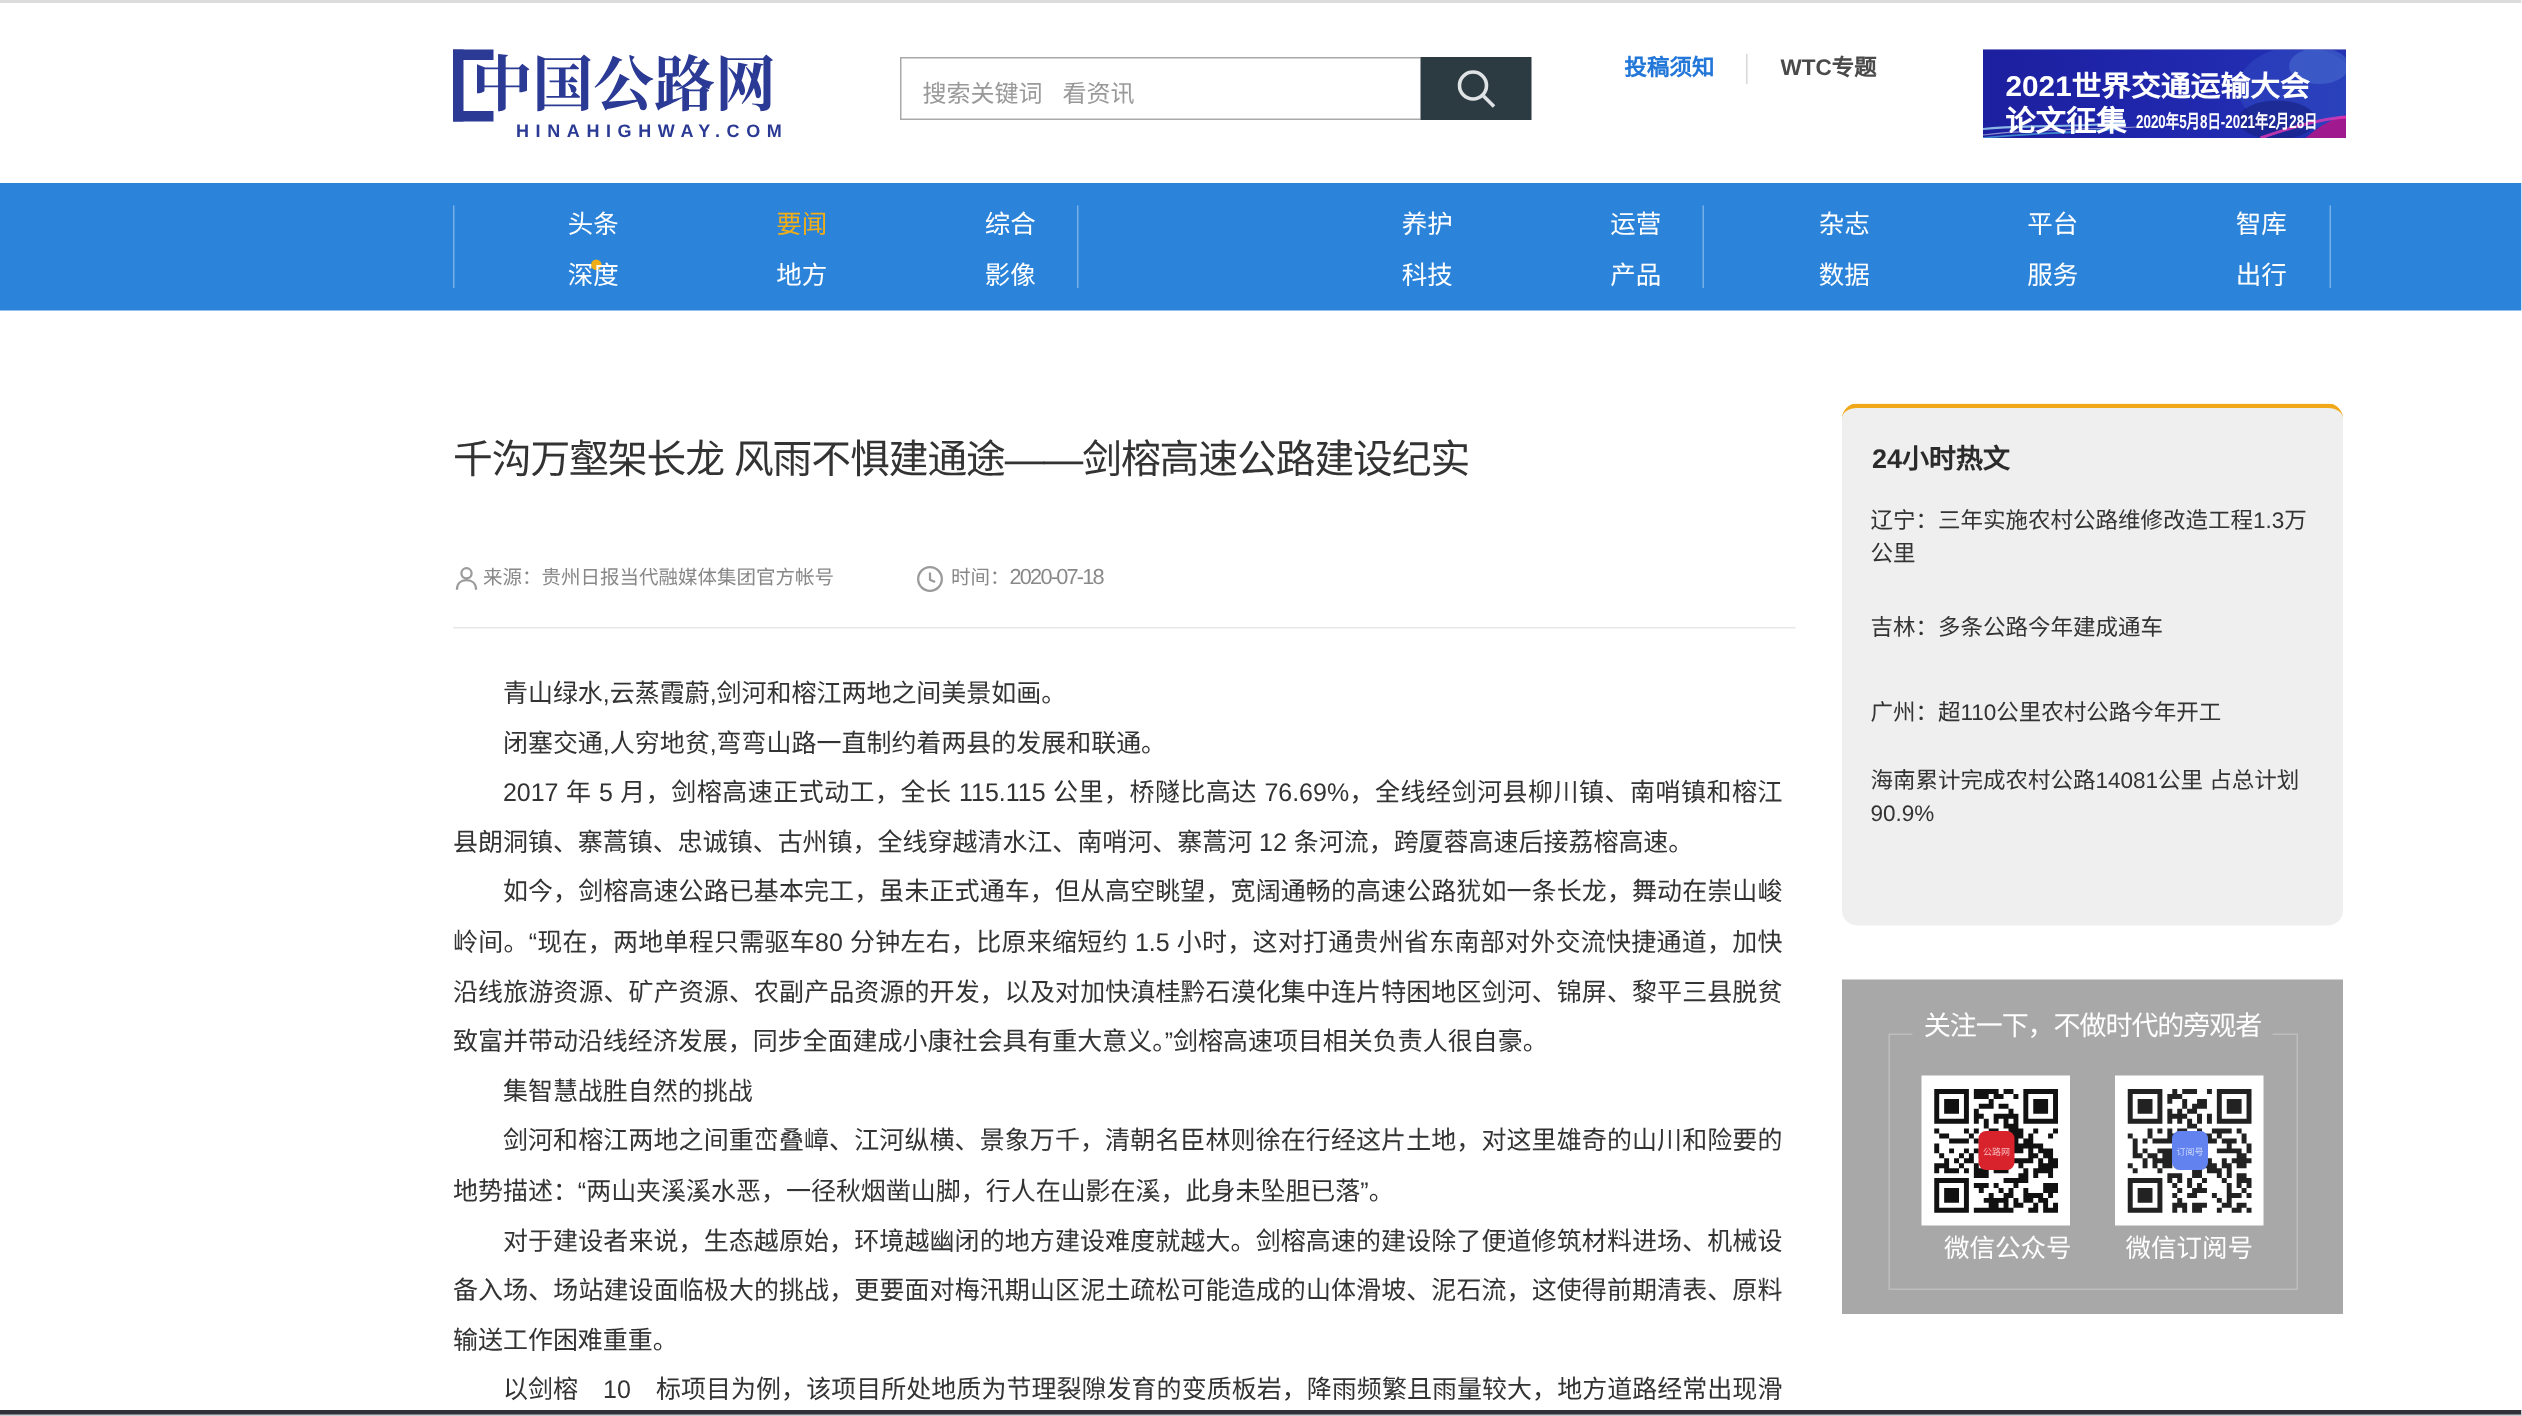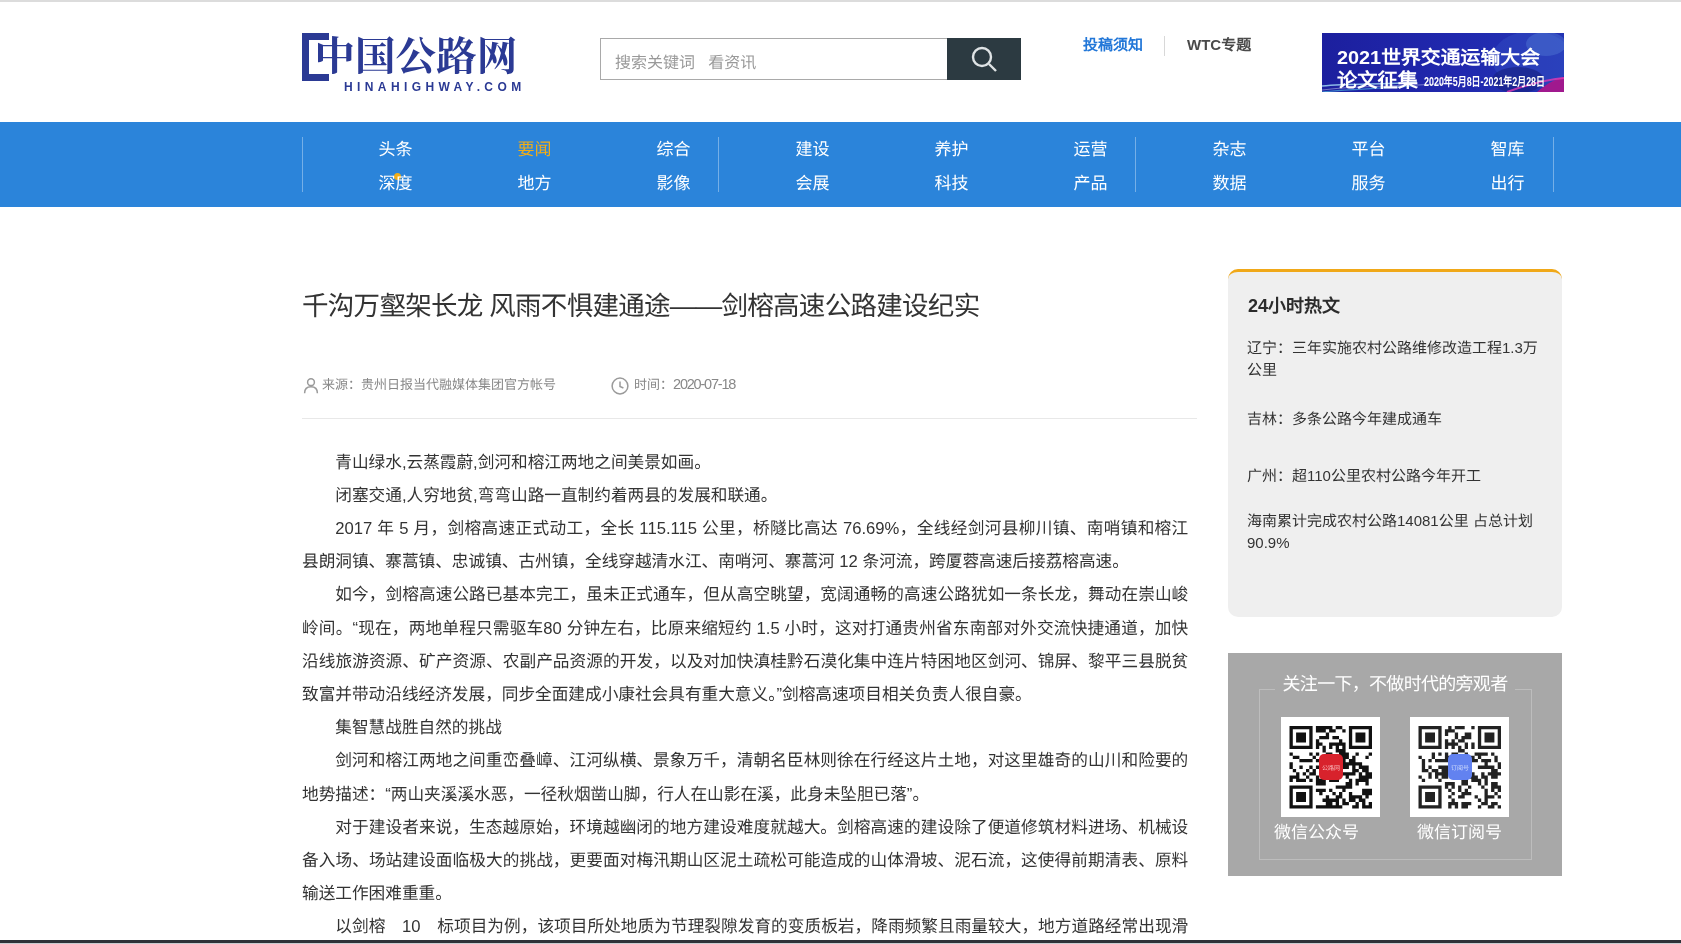--- a/index.html
+++ b/index.html
@@ -125,24 +125,20 @@
       <div>深度</div>
     </div>
   <div class="navcol" style="left:580px;">
       <div class="nr1">综合</div>
       <div>影像</div>
     </div>
   <div class="navcol" style="left:441px;">
       <div class="nr1 active">要闻</div>
       <div>地方</div>
     </div>
-  <div class="navcol" style="left:719px;">
-      <div class="nr1">建设</div>
-      <div>会展</div>
-    </div>
   <div class="navcol" style="left:858px;">
       <div class="nr1">养护</div>
       <div>科技</div>
     </div>
   <div class="navcol" style="left:997px;">
       <div class="nr1">运营</div>
       <div>产品</div>
     </div>
   <div class="navcol" style="left:1136px;">
       <div class="nr1">杂志</div>
@@ -206,17 +202,17 @@
   </div>
   <div class="qr" style="left:182px;">
     <svg width="99" height="100" viewBox="0 0 99 100">
         <g transform="translate(8.5,9)">
           <path d="M0.0 0.0h23.1v3.3h-23.1zM29.7 0.0h3.3v3.3h-3.3zM36.3 0.0h9.9v3.3h-9.9zM52.8 0.0h3.3v3.3h-3.3zM59.4 0.0h23.1v3.3h-23.1zM0.0 3.3h3.3v3.3h-3.3zM19.8 3.3h3.3v3.3h-3.3zM26.4 3.3h9.9v3.3h-9.9zM59.4 3.3h3.3v3.3h-3.3zM79.2 3.3h3.3v3.3h-3.3zM0.0 6.6h3.3v3.3h-3.3zM6.6 6.6h9.9v3.3h-9.9zM19.8 6.6h3.3v3.3h-3.3zM26.4 6.6h3.3v3.3h-3.3zM36.3 6.6h3.3v3.3h-3.3zM46.2 6.6h6.6v3.3h-6.6zM59.4 6.6h3.3v3.3h-3.3zM66.0 6.6h9.9v3.3h-9.9zM79.2 6.6h3.3v3.3h-3.3zM0.0 9.9h3.3v3.3h-3.3zM6.6 9.9h9.9v3.3h-9.9zM19.8 9.9h3.3v3.3h-3.3zM36.3 9.9h3.3v3.3h-3.3zM42.9 9.9h9.9v3.3h-9.9zM59.4 9.9h3.3v3.3h-3.3zM66.0 9.9h9.9v3.3h-9.9zM79.2 9.9h3.3v3.3h-3.3zM0.0 13.2h3.3v3.3h-3.3zM6.6 13.2h9.9v3.3h-9.9zM19.8 13.2h3.3v3.3h-3.3zM26.4 13.2h3.3v3.3h-3.3zM33.0 13.2h3.3v3.3h-3.3zM39.6 13.2h6.6v3.3h-6.6zM59.4 13.2h3.3v3.3h-3.3zM66.0 13.2h9.9v3.3h-9.9zM79.2 13.2h3.3v3.3h-3.3zM0.0 16.5h3.3v3.3h-3.3zM19.8 16.5h3.3v3.3h-3.3zM26.4 16.5h13.2v3.3h-13.2zM46.2 16.5h3.3v3.3h-3.3zM52.8 16.5h3.3v3.3h-3.3zM59.4 16.5h3.3v3.3h-3.3zM79.2 16.5h3.3v3.3h-3.3zM0.0 19.8h23.1v3.3h-23.1zM26.4 19.8h3.3v3.3h-3.3zM33.0 19.8h3.3v3.3h-3.3zM39.6 19.8h3.3v3.3h-3.3zM46.2 19.8h3.3v3.3h-3.3zM52.8 19.8h3.3v3.3h-3.3zM59.4 19.8h23.1v3.3h-23.1zM39.6 23.1h6.6v3.3h-6.6zM13.2 26.4h3.3v3.3h-3.3zM19.8 26.4h3.3v3.3h-3.3zM26.4 26.4h3.3v3.3h-3.3zM33.0 26.4h6.6v3.3h-6.6zM46.2 26.4h3.3v3.3h-3.3zM56.1 26.4h13.2v3.3h-13.2zM72.6 26.4h3.3v3.3h-3.3zM0.0 29.7h3.3v3.3h-3.3zM13.2 29.7h3.3v3.3h-3.3zM26.4 29.7h6.6v3.3h-6.6zM36.3 29.7h3.3v3.3h-3.3zM42.9 29.7h3.3v3.3h-3.3zM49.5 29.7h6.6v3.3h-6.6zM59.4 29.7h3.3v3.3h-3.3zM75.9 29.7h3.3v3.3h-3.3zM3.3 33.0h3.3v3.3h-3.3zM9.9 33.0h3.3v3.3h-3.3zM16.5 33.0h13.2v3.3h-13.2zM36.3 33.0h3.3v3.3h-3.3zM46.2 33.0h3.3v3.3h-3.3zM52.8 33.0h6.6v3.3h-6.6zM62.7 33.0h9.9v3.3h-9.9zM75.9 33.0h3.3v3.3h-3.3zM3.3 36.3h3.3v3.3h-3.3zM33.0 36.3h6.6v3.3h-6.6zM46.2 36.3h3.3v3.3h-3.3zM66.0 36.3h3.3v3.3h-3.3zM79.2 36.3h3.3v3.3h-3.3zM3.3 39.6h3.3v3.3h-3.3zM9.9 39.6h3.3v3.3h-3.3zM19.8 39.6h9.9v3.3h-9.9zM33.0 39.6h3.3v3.3h-3.3zM46.2 39.6h6.6v3.3h-6.6zM59.4 39.6h16.5v3.3h-16.5zM79.2 39.6h3.3v3.3h-3.3zM3.3 42.9h6.6v3.3h-6.6zM13.2 42.9h6.6v3.3h-6.6zM23.1 42.9h16.5v3.3h-16.5zM42.9 42.9h6.6v3.3h-6.6zM72.6 42.9h6.6v3.3h-6.6zM9.9 46.2h3.3v3.3h-3.3zM16.5 46.2h13.2v3.3h-13.2zM39.6 46.2h3.3v3.3h-3.3zM46.2 46.2h3.3v3.3h-3.3zM52.8 46.2h3.3v3.3h-3.3zM62.7 46.2h3.3v3.3h-3.3zM69.3 46.2h13.2v3.3h-13.2zM0.0 49.5h3.3v3.3h-3.3zM9.9 49.5h3.3v3.3h-3.3zM16.5 49.5h3.3v3.3h-3.3zM23.1 49.5h6.6v3.3h-6.6zM33.0 49.5h6.6v3.3h-6.6zM46.2 49.5h13.2v3.3h-13.2zM62.7 49.5h6.6v3.3h-6.6zM72.6 49.5h6.6v3.3h-6.6zM3.3 52.8h3.3v3.3h-3.3zM19.8 52.8h3.3v3.3h-3.3zM42.9 52.8h6.6v3.3h-6.6zM52.8 52.8h9.9v3.3h-9.9zM66.0 52.8h3.3v3.3h-3.3zM26.4 56.1h9.9v3.3h-9.9zM42.9 56.1h6.6v3.3h-6.6zM59.4 56.1h3.3v3.3h-3.3zM66.0 56.1h3.3v3.3h-3.3zM72.6 56.1h6.6v3.3h-6.6zM0.0 59.4h23.1v3.3h-23.1zM26.4 59.4h3.3v3.3h-3.3zM33.0 59.4h3.3v3.3h-3.3zM39.6 59.4h3.3v3.3h-3.3zM49.5 59.4h3.3v3.3h-3.3zM62.7 59.4h3.3v3.3h-3.3zM72.6 59.4h9.9v3.3h-9.9zM0.0 62.7h3.3v3.3h-3.3zM19.8 62.7h3.3v3.3h-3.3zM29.7 62.7h3.3v3.3h-3.3zM39.6 62.7h3.3v3.3h-3.3zM46.2 62.7h3.3v3.3h-3.3zM66.0 62.7h3.3v3.3h-3.3zM72.6 62.7h3.3v3.3h-3.3zM79.2 62.7h3.3v3.3h-3.3zM0.0 66.0h3.3v3.3h-3.3zM6.6 66.0h9.9v3.3h-9.9zM19.8 66.0h3.3v3.3h-3.3zM33.0 66.0h3.3v3.3h-3.3zM42.9 66.0h9.9v3.3h-9.9zM66.0 66.0h3.3v3.3h-3.3zM75.9 66.0h3.3v3.3h-3.3zM0.0 69.3h3.3v3.3h-3.3zM6.6 69.3h9.9v3.3h-9.9zM19.8 69.3h3.3v3.3h-3.3zM29.7 69.3h3.3v3.3h-3.3zM39.6 69.3h6.6v3.3h-6.6zM56.1 69.3h3.3v3.3h-3.3zM66.0 69.3h9.9v3.3h-9.9zM79.2 69.3h3.3v3.3h-3.3zM0.0 72.6h3.3v3.3h-3.3zM6.6 72.6h9.9v3.3h-9.9zM19.8 72.6h3.3v3.3h-3.3zM33.0 72.6h3.3v3.3h-3.3zM59.4 72.6h3.3v3.3h-3.3zM66.0 72.6h3.3v3.3h-3.3zM0.0 75.9h3.3v3.3h-3.3zM19.8 75.9h3.3v3.3h-3.3zM29.7 75.9h9.9v3.3h-9.9zM42.9 75.9h9.9v3.3h-9.9zM62.7 75.9h6.6v3.3h-6.6zM72.6 75.9h6.6v3.3h-6.6zM0.0 79.2h23.1v3.3h-23.1zM29.7 79.2h3.3v3.3h-3.3zM36.3 79.2h3.3v3.3h-3.3zM42.9 79.2h6.6v3.3h-6.6zM59.4 79.2h3.3v3.3h-3.3zM69.3 79.2h6.6v3.3h-6.6zM79.2 79.2h3.3v3.3h-3.3z" fill="#222"></path>
         </g>
         <rect x="38" y="37" width="24" height="26" rx="5" fill="#6282f0"></rect>
         <text x="50" y="53" font-size="6" fill="#cdd9fb" text-anchor="middle" font-family="Liberation Sans, sans-serif">订阅号</text>
       </svg>
   </div>
-  <div class="qrlabel" style="left:39px;">微信公众号</div>
+  <div class="qrlabel" style="left:61px;">微信公众号</div>
   <div class="qrlabel" style="left:182px;">微信订阅号</div>
 </div>
 
 <div id="bottombar" class="abs"></div>
 
 </body></html>

